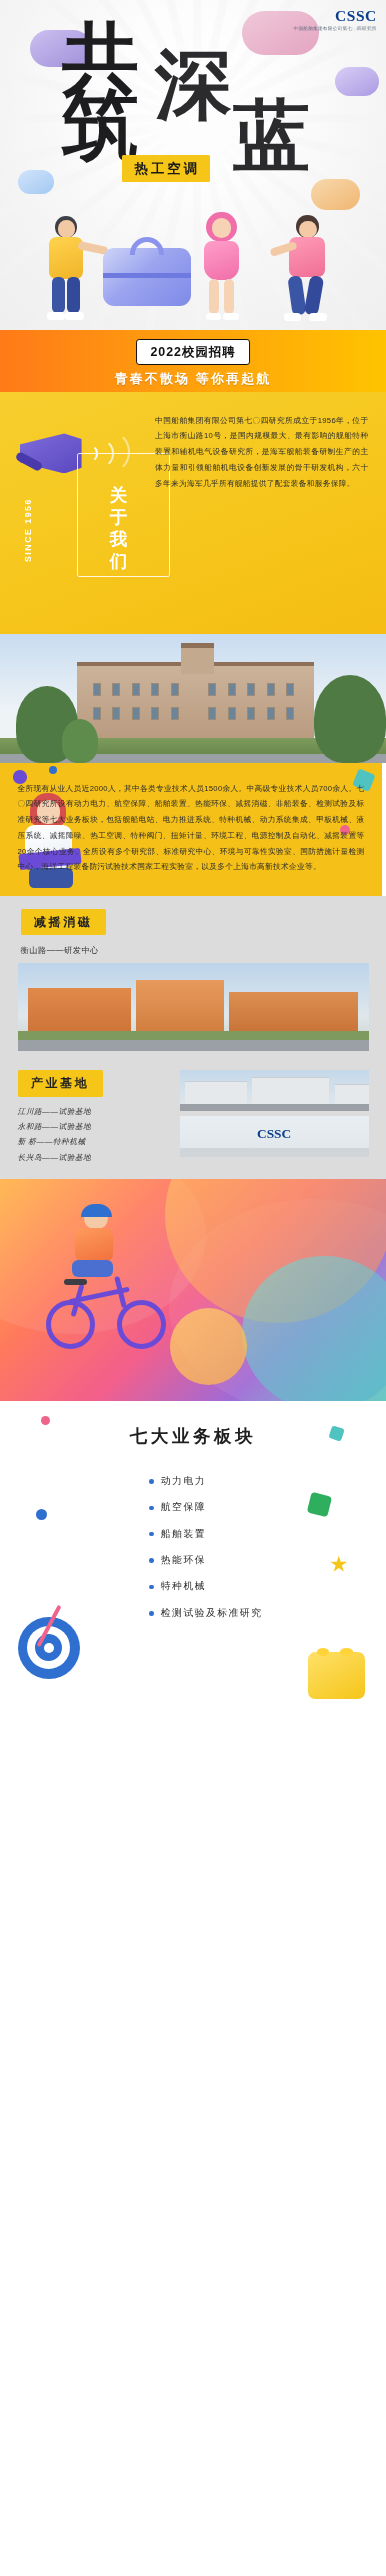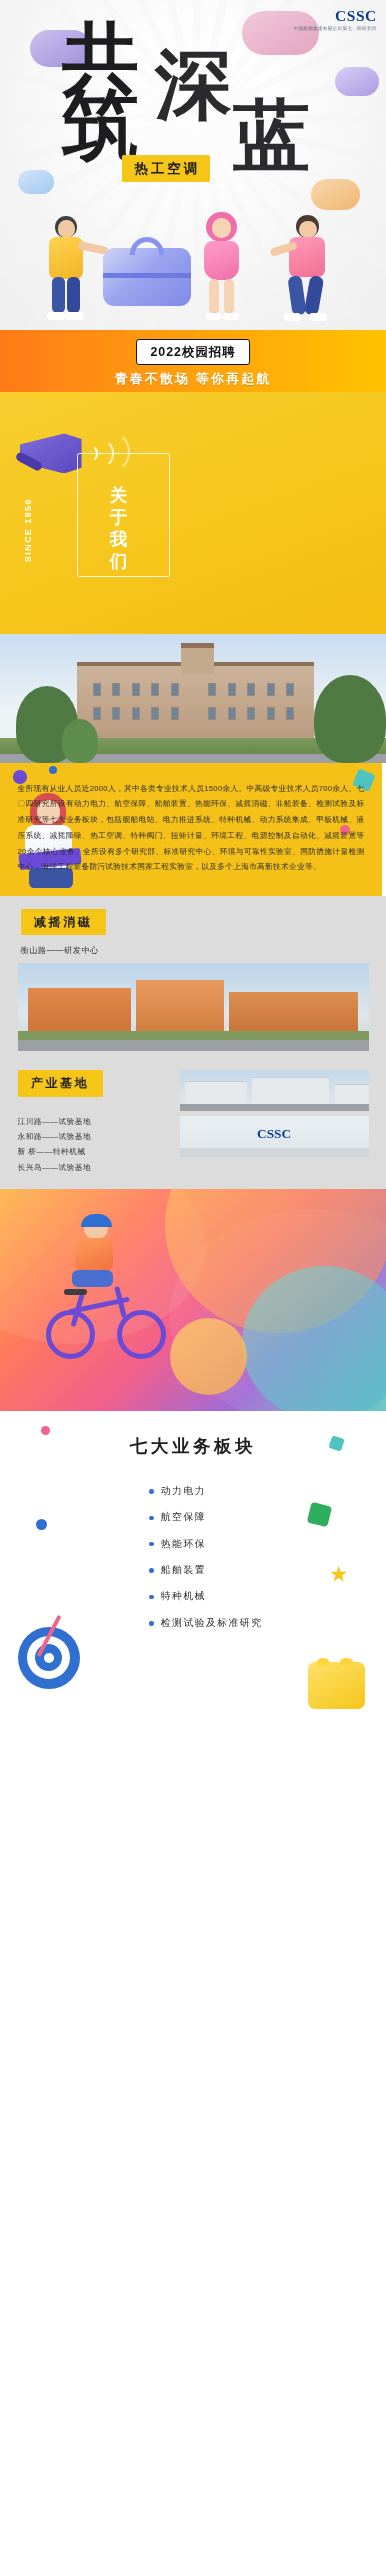--- a/index.html
+++ b/index.html
@@ -182,21 +182,21 @@
   .center-photo {
     position:relative; margin:0 17.5px; height:88px; overflow:hidden;
     background:linear-gradient(180deg,#bcd4ea 0%,#dfe7ec 60%,#c9cec6 100%);
   }
   .cp-bld { position:absolute; background:linear-gradient(180deg,#e08a4a,#c96f35); }
 
   
   .bases-sec { position:relative; width:386px; background:#dcdcdc; padding:9.3px 0 13.4px 0; }
   .bases-flex { display:flex; gap:7.2px; padding:0 17.5px; align-items:flex-start; }
   .bases-left { width:155px; }
-  .bases-list { margin-top:17px; font-size:7.7px; line-height:2.0; color:#333; letter-spacing:0.5px; }
+  .bases-list { margin-top:7px; font-size:7.7px; line-height:2.0; color:#333; letter-spacing:0.5px;font-style:italic; }
   .bases-right { flex:1; }
   .base-photo {
     position:relative; width:100%; height:41px; margin-bottom:4.1px; overflow:hidden;
     background:linear-gradient(180deg,#c4d8ea,#e4e9ec);
   }
   .base-photo.b2 { background:linear-gradient(180deg,#e9eef2,#dfe6ea); }
   .bp-bld { position:absolute; bottom:7.2px; background:#e5e9ec; border-top:1.5px solid #c9ced2; }
   .bp-logo { position:absolute; left:50%; top:46%; transform:translate(-50%,-50%); font-size:13.4px; font-weight:bold; color:#0b3f8c; font-family:"Liberation Serif", serif;}
 
   
@@ -351,20 +351,21 @@
 
     <div class="about-vert">
       <span>关</span>
       <span>于</span>
       <span>我</span>
       <span>们</span>
     </div>
 
     <div class="since">SINCE 1956</div>
 
+    <p class="about-text">中国船舶集团有限公司第七〇四研究所成立于1956年，位于上海市衡山路10号，是国内规模最大、最有影响的舰船特种装置和辅机电气设备研究所，是海军舰船装备研制生产的主体力量和引领船舶机电设备创新发展的骨干研发机构，六十多年来为海军几乎所有舰船提供了配套装备和服务保障。</p>
   </section>
 
   <section class="photo-wrap">
     <div class="building">
       <div class="bld-sky"></div>
       <div class="bld-main"></div>
       <div class="bld-tower"></div>
       <div class="bld-win" style="left:93px;top:49px;"></div>
       <div class="bld-win" style="left:112px;top:49px;"></div>
       <div class="bld-win" style="left:132px;top:49px;"></div>
@@ -486,25 +487,25 @@
       <div class="seven-item">
         <span class="bullet"></span>
         <span>动力电力</span>
       </div>
       <div class="seven-item">
         <span class="bullet"></span>
         <span>航空保障</span>
       </div>
       <div class="seven-item">
         <span class="bullet"></span>
-        <span>热能环保</span>
+        <span>船舶装置</span>
       </div>
       <div class="seven-item">
         <span class="bullet"></span>
-        <span>船舶装置</span>
+        <span>热能环保</span>
       </div>
       <div class="seven-item">
         <span class="bullet"></span>
         <span>特种机械</span>
       </div>
       <div class="seven-item">
         <span class="bullet"></span>
         <span>检测试验及标准研究</span>
       </div>
     </div>

